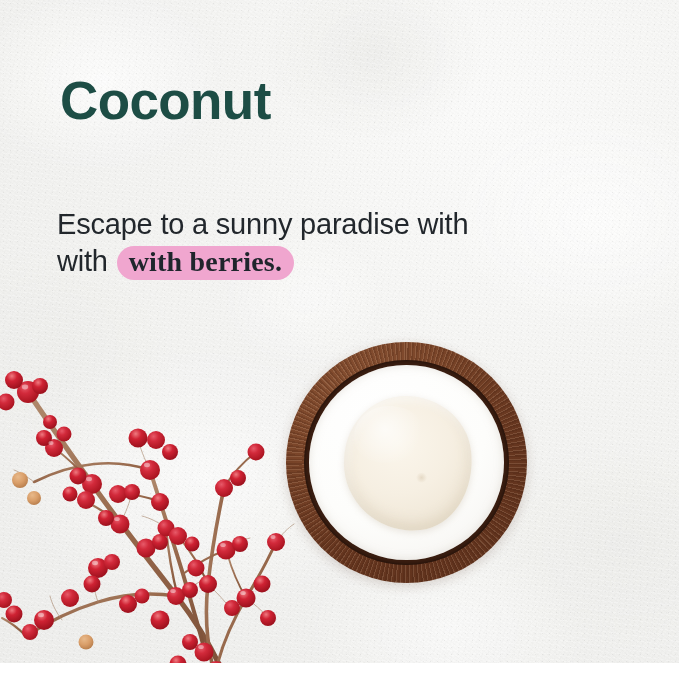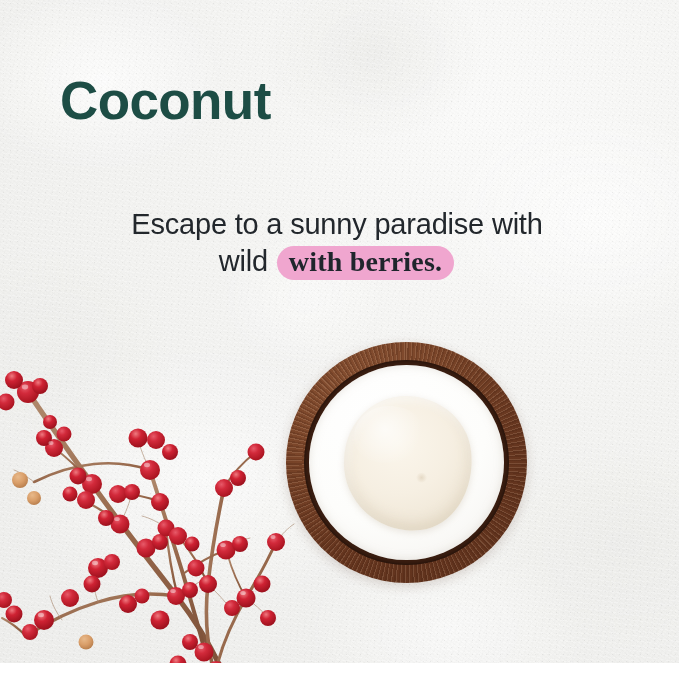--- a/index.html
+++ b/index.html
@@ -78,21 +78,21 @@
     position: absolute;
     left: 57px;
     top: 177px;
     width: 560px;
     color: #22272c;
     font-size: 29px;
     font-weight: 400;
     line-height: 37px;
     letter-spacing: -0.2px;
   }
-  .subcopy .sc-line { display: block; white-space: nowrap; text-align: center; }
+  .subcopy .sc-line { display: block; white-space: nowrap; }
 
   .pill {
     display: inline-block;
     background: #f0a6cf;
     border-radius: 999px;
     padding: 1px 12px 3px 12px;
     margin: 0 1px;
     color: #1f252c;
     font-family: "Liberation Serif", serif;
     font-weight: 700;
@@ -365,16 +365,16 @@
       <div class="coco-cavity-dimple"></div>
     </div>
   </div>
 
   <h1 class="headline">
     <span class="hl-line">Coconut</span>
   </h1>
 
   <p class="subcopy">
     <span class="sc-line">Escape to a sunny paradise with</span>
-    <span class="sc-line"><span>wild </span><span class="pill">with berries.</span></span>
+    <span class="sc-line"><span>with </span><span class="pill">with berries.</span></span>
   </p>
 
 </div>
 
 </body></html>

